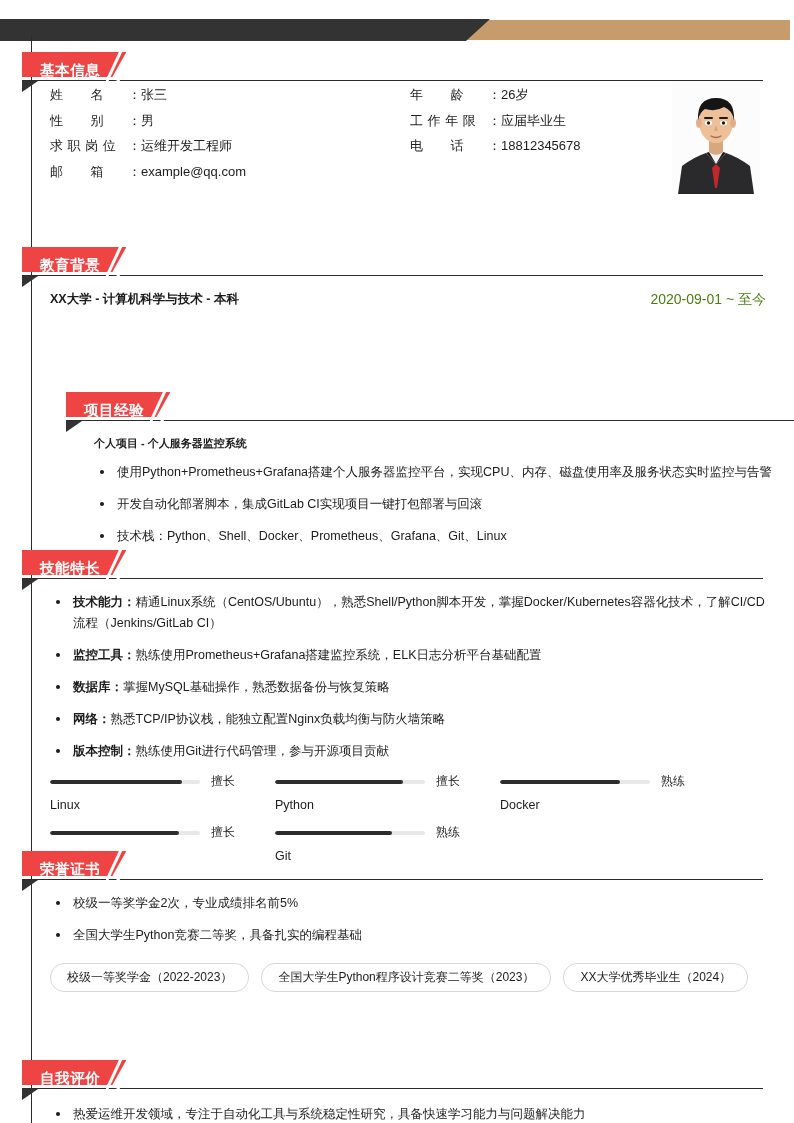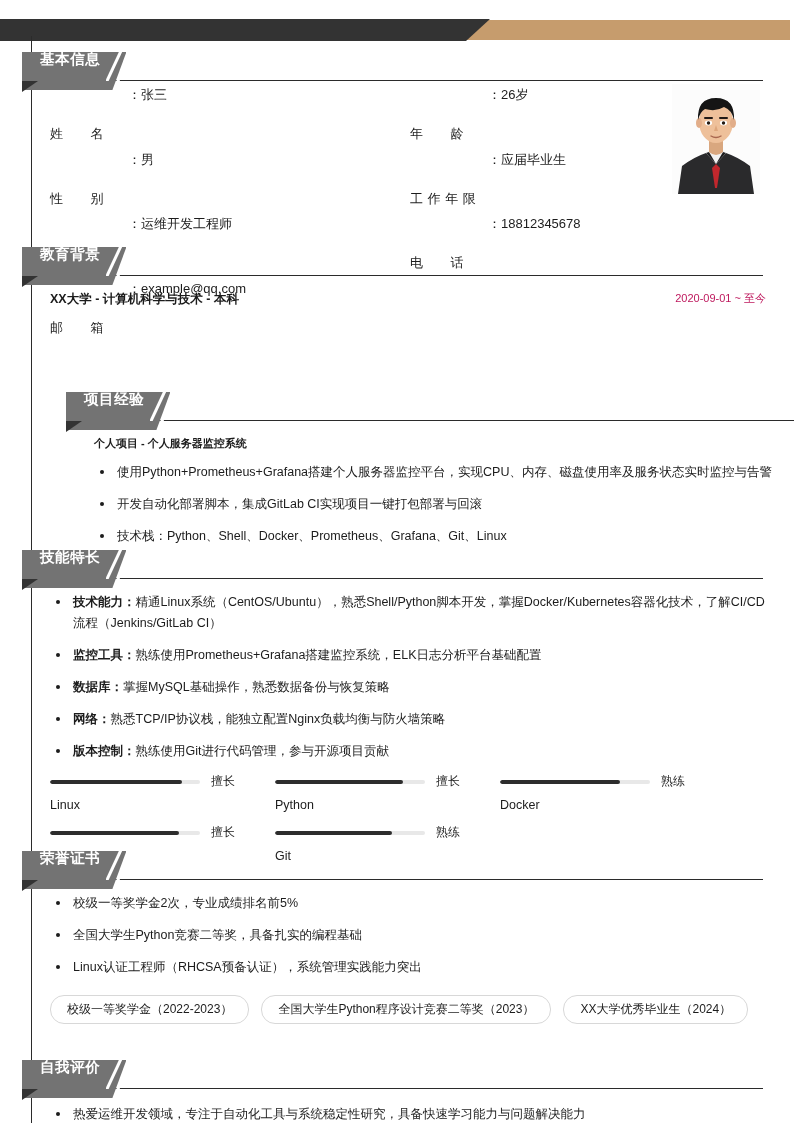--- a/index.html
+++ b/index.html
@@ -53,26 +53,26 @@
   }
   .sec-underline {
     position: absolute;
     left: 22px; top: 28px;
     width: 741px; height: 1.4px;
     background: #2b2b2b;
   }
   .badge {
     position: absolute;
     left: 22px; top: 0px;
-    height: 38px;
-    background: #737373;
+    height: 25px;
+    background: #ef4444;
     clip-path: polygon(0 0, 100% 0, calc(100% - 14px) 100%, 0 100%);
     padding: 0 26px 0 18px;
     display: flex;
-    align-items: flex-start;
+    align-items: flex-end;
     box-sizing: border-box;
   }
   .badge-title {
     color: #ffffff;
     font-size: 14.5px;
     font-weight: bold;
     letter-spacing: 0.6px;
     white-space: nowrap;
     line-height: 1;
   }
@@ -113,42 +113,41 @@
     color: #1c1c1c;
   }
   .info-col { position: absolute; top: 0; }
   .info-col.left { left: 0px; width: 340px; }
   .info-col.right { left: 360px; width: 280px; }
   .info-row { display: flex; white-space: nowrap; }
   .info-label {
     width: 78px;
     display: inline-block;
     letter-spacing: 0.5px;
-    margin-top: 39px;
   }
   .info-sep { width: 13px; }
   .info-value { }
   .photo {
     position: absolute;
     left: 622px; top: 2px;
     width: 88px; height: 110px;
     background: #fbfbfb;
     overflow: hidden;
   }
 
   
   .edu-top {
     display: flex;
     justify-content: space-between;
     align-items: flex-start;
     font-size: 12.5px;
     margin-bottom: 9px;
   }
   .edu-title { font-weight: bold; }
-  .edu-date { color: #be185d; font-size: 11px; }
+  .edu-date { color: #4d7c0f; font-size: 14px; }
   .edu-line {
     font-size: 12.5px;
     line-height: 21px;
     margin-bottom: 4px;
   }
   .edu-line b { font-weight: bold; }
 
   
   .proj-title { font-size: 11px; font-weight: bold; margin-bottom: 11px; }
   ul.bullets {
@@ -430,21 +429,20 @@
       <div class="slash" style="left:6px;"></div>
       <div class="slash" style="left:17px;"></div>
     </div>
     <div class="badge-tail"></div>
   </div>
   <div class="sec-body">
     <div style="height:12px;"></div>
     <ul class="bullets">
       <li>校级一等奖学金2次，专业成绩排名前5%</li>
       <li>全国大学生Python竞赛二等奖，具备扎实的编程基础</li>
-      <li>Linux认证工程师（RHCSA预备认证），系统管理实践能力突出</li>
     </ul>
     <div style="height:6px;"></div>
     <div class="chips">
       <span class="chip">校级一等奖学金（2022-2023）</span>
       <span class="chip">全国大学生Python程序设计竞赛二等奖（2023）</span>
       <span class="chip">XX大学优秀毕业生（2024）</span>
     </div>
   </div>
 </div>
 

